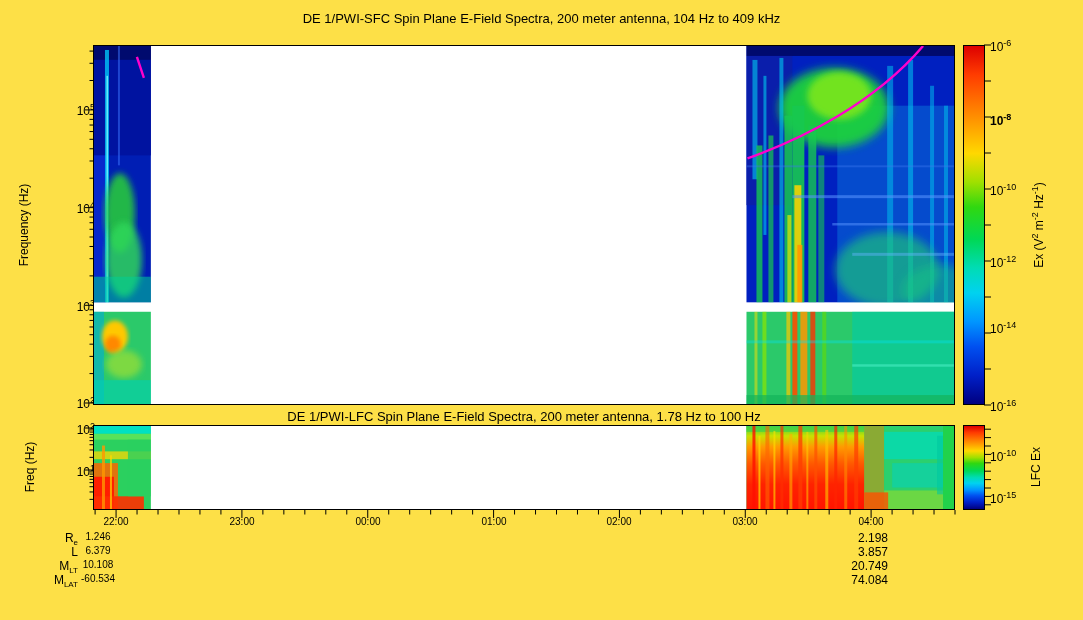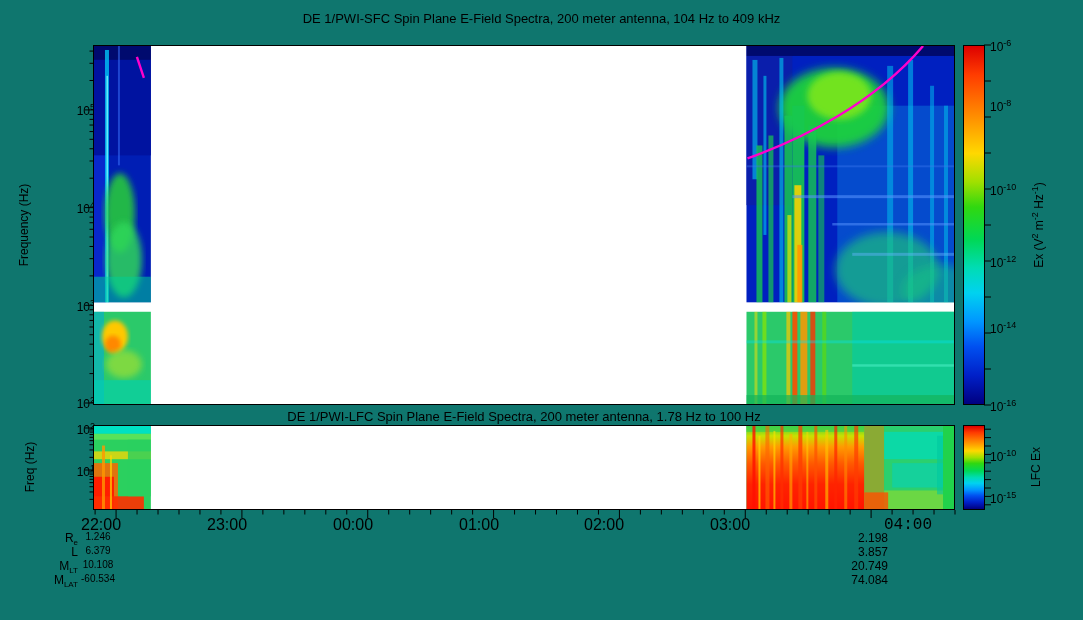--- a/index.html
+++ b/index.html
@@ -1,36 +1,36 @@
 <!DOCTYPE html>
 <html><head>
 <meta charset="utf-8">
 <style>
   html,body{margin:0;padding:0;background:#fff;}
-  .canvas{position:relative;width:1083px;height:620px;background:#0f766e;overflow:hidden;
+  .canvas{position:relative;width:1083px;height:620px;background:#fde047;overflow:hidden;
           font-family:"Liberation Sans","DejaVu Sans",sans-serif;color:#000;}
   .abs{position:absolute;}
   .title{left:0;top:11px;width:1083px;text-align:center;font-size:13px;}
   .subtitle{left:0;top:27px;width:1083px;text-align:center;font-size:10px;}
   .lfc-title{left:93px;top:409px;width:862px;text-align:center;font-size:13px;}
   .panel{position:absolute;border:1px solid #000;background:#fff;box-sizing:border-box;}
   #sfc-panel{left:93px;top:45px;width:862px;height:360px;}
   #lfc-panel{left:93px;top:425px;width:862px;height:85px;}
   .cbar{position:absolute;border:1px solid #000;box-sizing:border-box;width:22px;
         background:linear-gradient(to bottom,#dd0000 0%,#ff3c00 8%,#ff9000 20%,#ffd800 30%,
         #a0e000 38%,#30d810 45%,#00d855 54%,#00dcb4 62%,#00d2f0 69%,#0096ff 77%,
         #0050f0 84%,#0020c8 92%,#000080 100%);}
   #sfc-cbar{left:963px;top:45px;height:360px;}
   #lfc-cbar{left:963px;top:425px;height:85px;}
   .ytick{width:44px;left:51px;text-align:right;font-size:12px;white-space:nowrap;}
   .cbtick{left:990px;width:50px;text-align:left;font-size:12px;white-space:nowrap;}
   .sup{font-size:9px;vertical-align:5px;letter-spacing:0;}
   .subsc{font-size:8px;vertical-align:-3px;}
   .vlabel{transform:translate(-50%,-50%) rotate(-90deg);white-space:nowrap;font-size:12px;}
-  .tl{top:516px;width:70px;text-align:left;font-size:16px;}
+  .tl{top:516px;width:70px;text-align:center;font-size:10px;}
   .oplabel{left:22px;width:56px;text-align:right;font-size:12px;}
   .ovalL{left:63px;width:70px;text-align:center;font-size:10px;}
   .ovalR{left:818px;width:70px;text-align:right;font-size:12px;}
   .footer{left:210px;top:597px;width:700px;text-align:center;font-size:12px;}
   svg{display:block;}
   #tick-overlay{position:absolute;left:0;top:0;pointer-events:none;}
 </style>
 </head>
 <body>
 
@@ -124,21 +124,21 @@
 
       <g stroke="#ff00cc" stroke-width="2.4" fill="none">
         <path d="M43,11 L50,32"></path>
         <path d="M655,113 C708,94 782,58 831,0"></path>
       </g>
     </svg>
   </div>
 
   <div class="cbar" id="sfc-cbar"></div>
   <div class="abs cbtick" style="top:38px;"><span>10</span><span class="sup">-6</span></div>
-  <div class="abs cbtick" style="top:98px;"><span>10</span><span class="sup">-8</span></div>
+  <div class="abs cbtick" style="top:112px;font-weight:bold;"><span>10</span><span class="sup">-8</span></div>
   <div class="abs cbtick" style="top:182px;"><span>10</span><span class="sup">-10</span></div>
   <div class="abs cbtick" style="top:254px;"><span>10</span><span class="sup">-12</span></div>
   <div class="abs cbtick" style="top:320px;"><span>10</span><span class="sup">-14</span></div>
   <div class="abs cbtick" style="top:398px;"><span>10</span><span class="sup">-16</span></div>
   <div class="abs vlabel" style="left:1038px;top:225px;">
     <span>Ex (V</span><span class="sup">2</span><span> m</span><span class="sup">-2</span><span> Hz</span><span class="sup">-1</span><span>)</span>
   </div>
 
   <div class="abs lfc-title">DE 1/PWI-LFC  Spin Plane E-Field Spectra, 200 meter antenna, 1.78 Hz to 100 Hz</div>
 
@@ -203,21 +203,21 @@
   <div class="abs cbtick" style="top:448px;"><span>10</span><span class="sup">-10</span></div>
   <div class="abs cbtick" style="top:490px;"><span>10</span><span class="sup">-15</span></div>
   <div class="abs vlabel" style="left:1036px;top:467px;">LFC Ex</div>
 
   <div class="abs tl" style="left:81px;">22:00</div>
   <div class="abs tl" style="left:207px;">23:00</div>
   <div class="abs tl" style="left:333px;">00:00</div>
   <div class="abs tl" style="left:459px;">01:00</div>
   <div class="abs tl" style="left:584px;">02:00</div>
   <div class="abs tl" style="left:710px;">03:00</div>
-  <div class="abs tl" style="left:884px;font-family:Liberation Mono, monospace;">04:00</div>
+  <div class="abs tl" style="left:836px;">04:00</div>
 
   <div class="abs oplabel" style="top:531px;"><span>R</span><span class="subsc">e</span></div>
   <div class="abs ovalL" style="top:531px;">1.246</div>
   <div class="abs ovalR" style="top:531px;">2.198</div>
 
   <div class="abs oplabel" style="top:545px;"><span>L</span><span class="subsc"></span></div>
   <div class="abs ovalL" style="top:545px;">6.379</div>
   <div class="abs ovalR" style="top:545px;">3.857</div>
 
   <div class="abs oplabel" style="top:559px;"><span>M</span><span class="subsc">LT</span></div>

